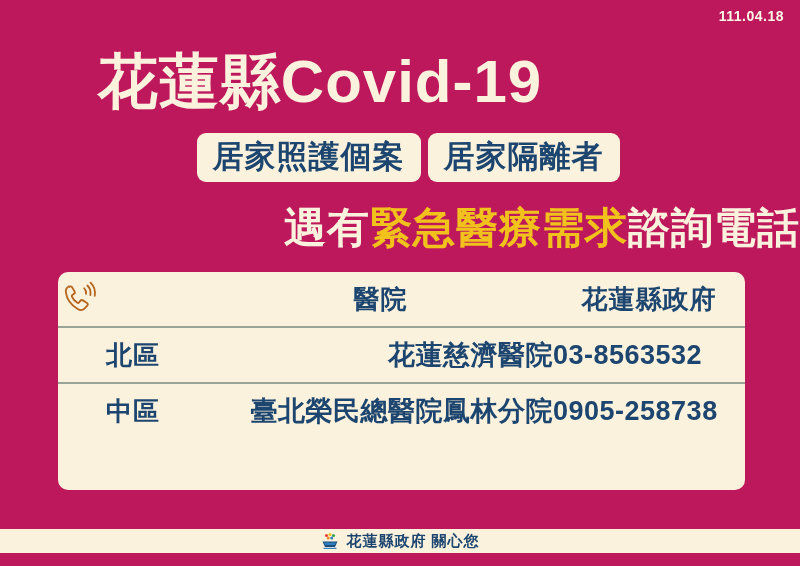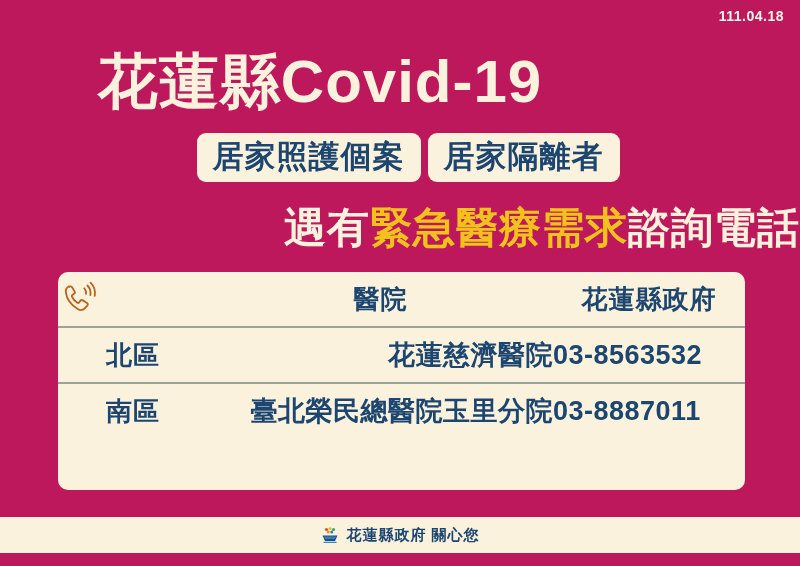--- a/index.html
+++ b/index.html
@@ -176,21 +176,21 @@
     letter-spacing: 0.5px;
     white-space: nowrap;
   }
 
   
   .footer-bar {
     position: absolute;
     left: 0;
     bottom: 13px;
     width: 800px;
-    height: 36px;
+    height: 24px;
     background: #fbf2de;
     display: flex;
     align-items: center;
     justify-content: center;
     gap: 6px;
   }
   .footer-logo {
     width: 20px;
     height: 18px;
     display: inline-block;
@@ -254,27 +254,27 @@
           </td>
           <td>
             <div class="cell-hosp">花蓮慈濟醫院</div>
           </td>
           <td>
             <div class="cell-phone">03-8563532</div>
           </td>
         </tr>
         <tr class="body-row">
           <td>
-            <div class="cell-region">南區</div>
-          </td>
-          <td>
-            <div class="cell-hosp">臺北榮民總醫院玉里分院</div>
-          </td>
-          <td>
-            <div class="cell-phone">03-8887011</div>
+            <div class="cell-region">中區</div>
+          </td>
+          <td>
+            <div class="cell-hosp">臺北榮民總醫院鳳林分院</div>
+          </td>
+          <td>
+            <div class="cell-phone">0905-258738</div>
           </td>
         </tr>
       </tbody>
     </table>
   </div>
 
   <div class="footer-bar">
     <span class="footer-logo">
       <svg viewBox="0 0 40 36" width="20" height="18" aria-hidden="true">
         <circle cx="13" cy="7" r="3.2" fill="#e8443a"></circle>

